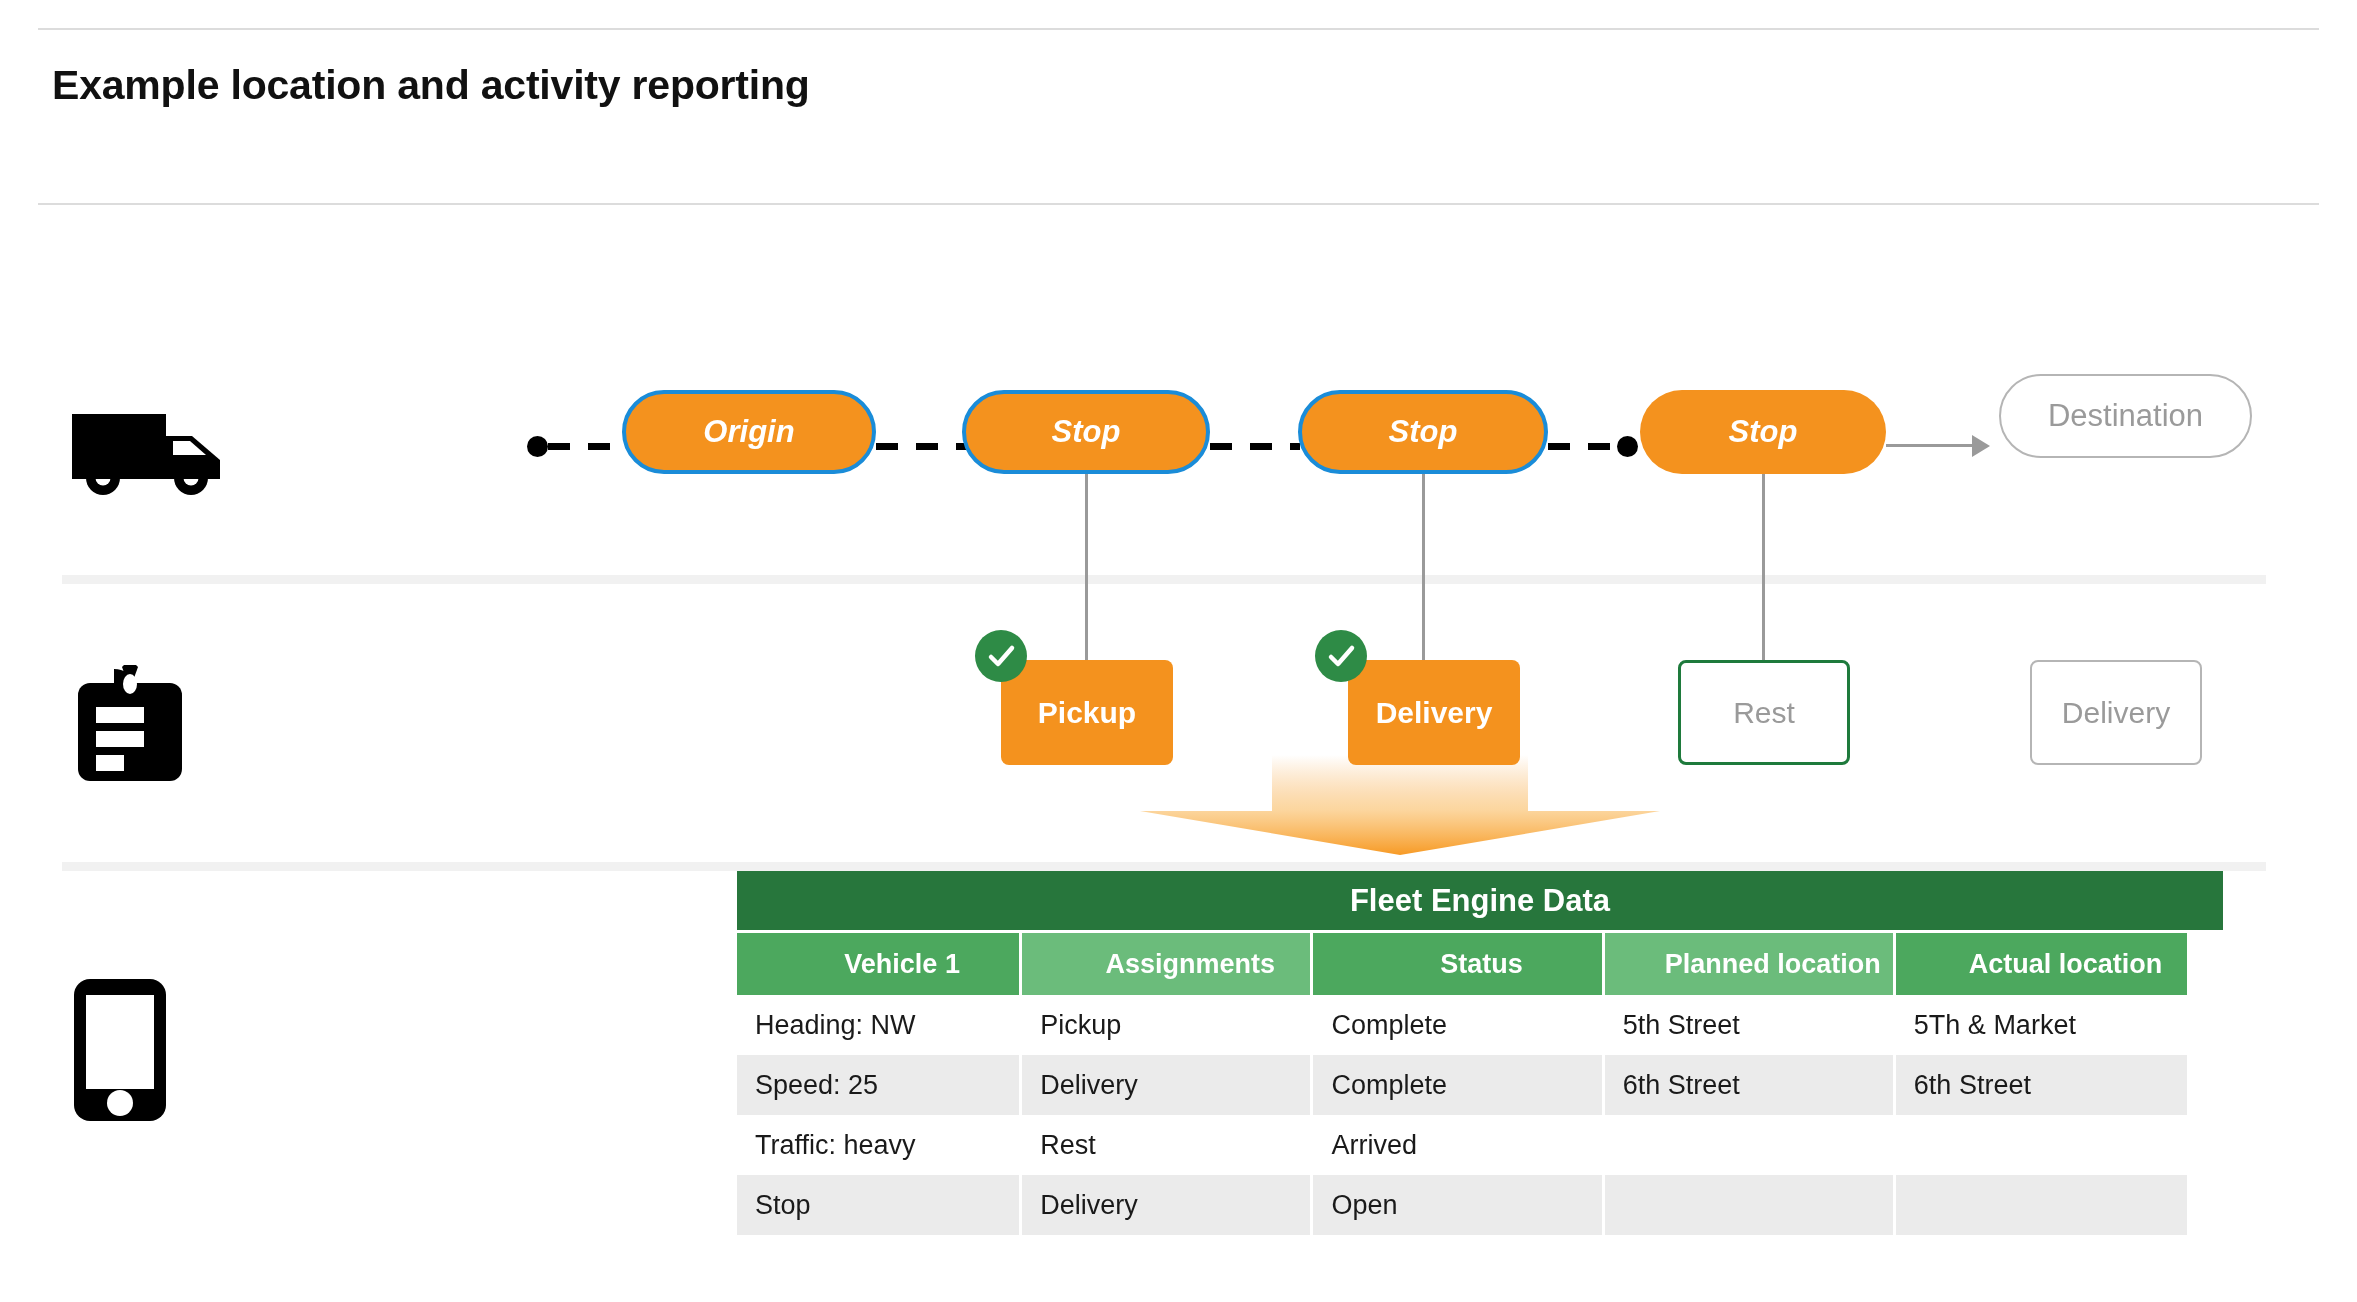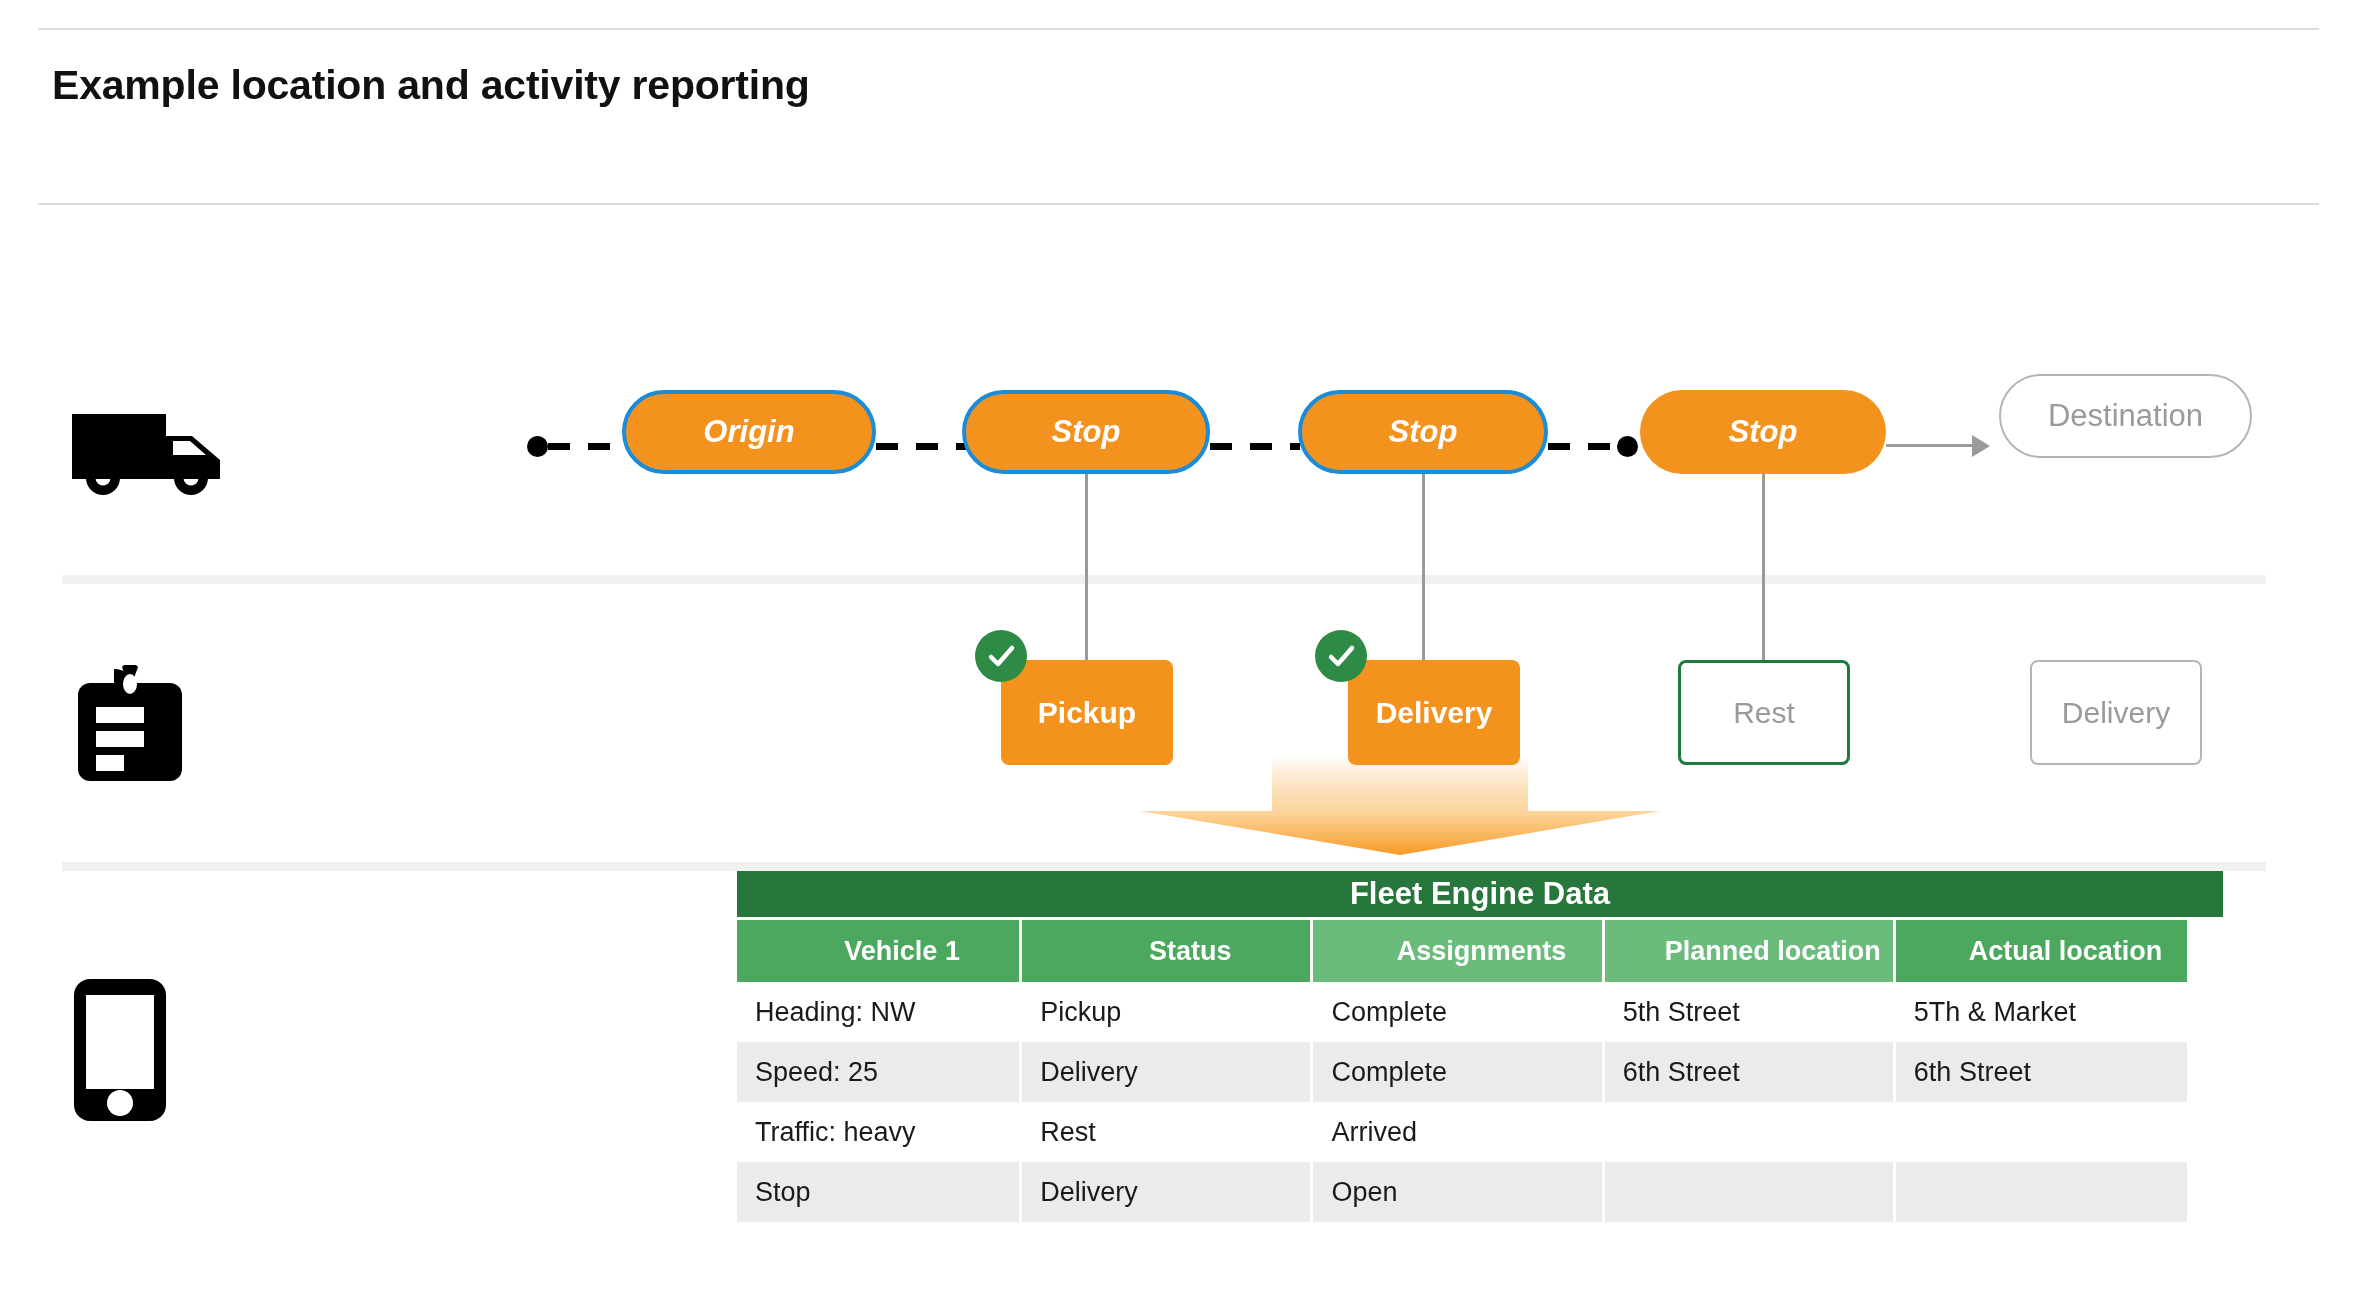--- a/index.html
+++ b/index.html
@@ -157,21 +157,21 @@
   }
 
   
   #fleet-table {
     position: absolute;
     left: 737px; top: 871px;
     width: 1486px;
     z-index: 3;
   }
   .tbl-title {
-    height: 46px;
+    height: 59px;
     background: #27763C;
     color: #ffffff;
     display: flex; align-items: center; justify-content: center;
     font-size: 31px; font-weight: 700;
   }
   .tbl-headrow {
     display: flex;
     margin-top: 3px;
     width: 1453px;
   }
@@ -333,25 +333,25 @@
   <div id="fleet-table">
 
     <div class="tbl-title">
       <span>Fleet Engine Data</span>
     </div>
 
     <div class="tbl-headrow">
       <div class="th dk c0">
           <span>Vehicle 1</span>
         </div>
+      <div class="th lt c1">
+          <span>Assignments</span>
+        </div>
       <div class="th dk c2">
           <span>Status</span>
-        </div>
-      <div class="th lt c1">
-          <span>Assignments</span>
         </div>
       <div class="th lt c3">
           <span>Planned location</span>
         </div>
       <div class="th dk c4">
           <span>Actual location</span>
         </div>
     </div>
 
     <div class="tbl-body">

